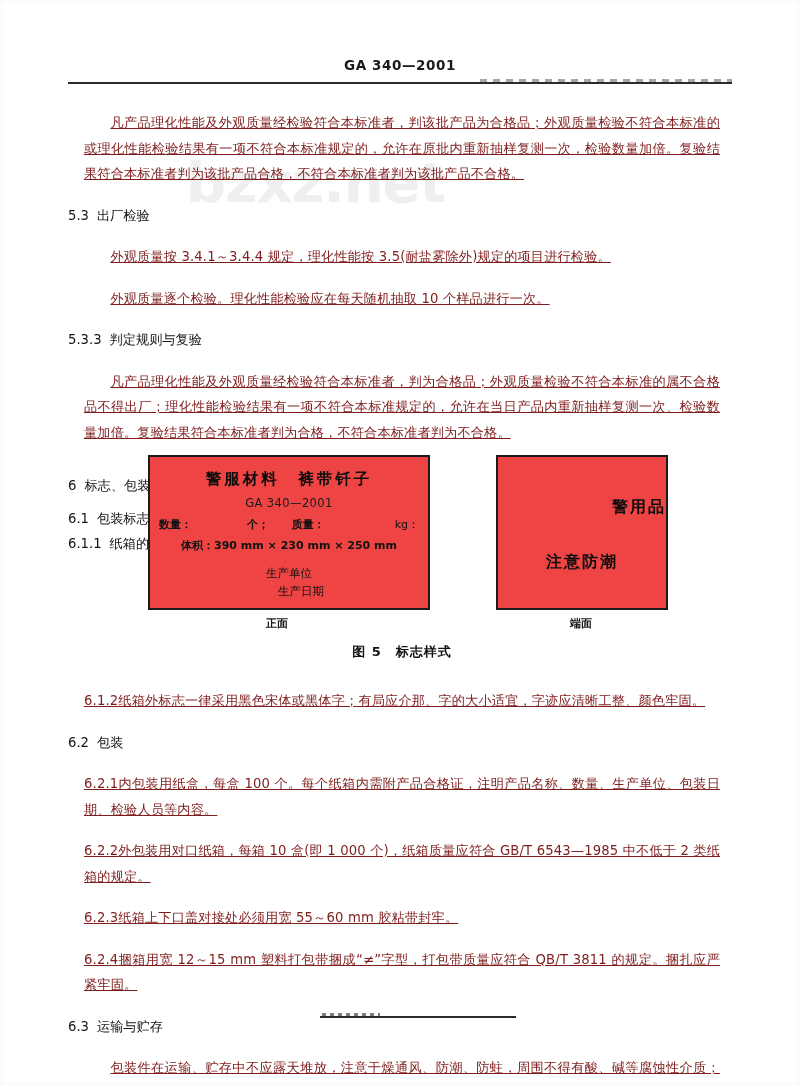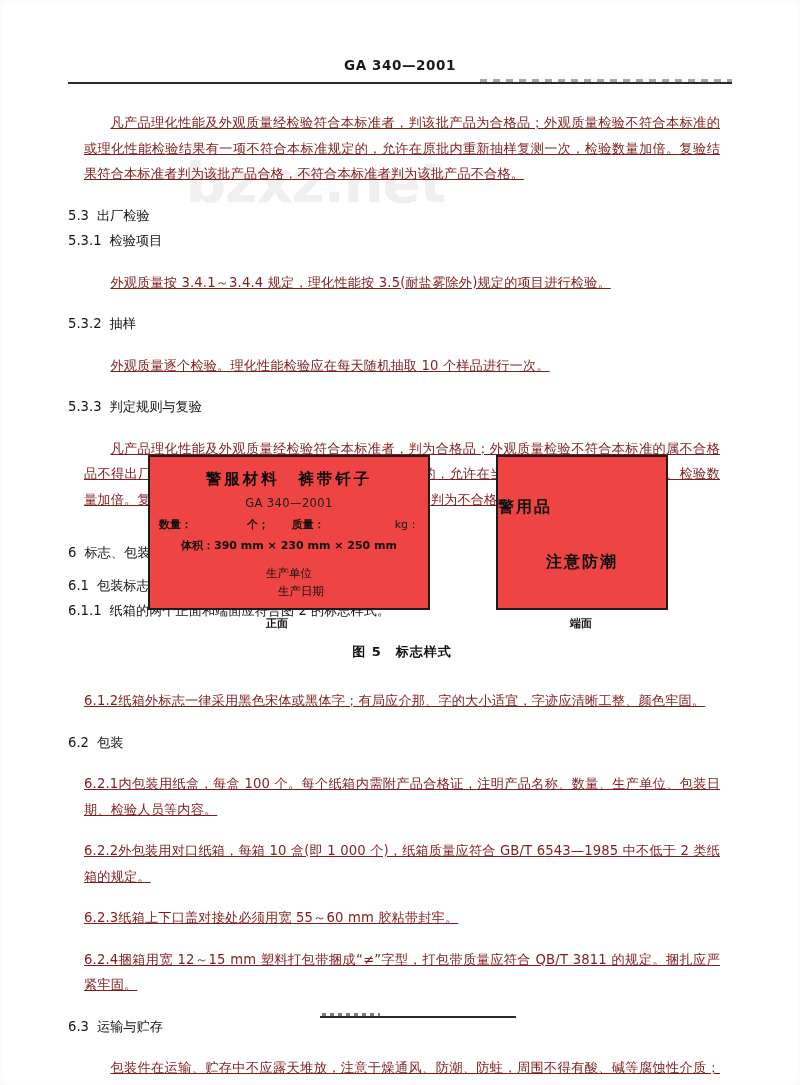--- a/index.html
+++ b/index.html
@@ -177,21 +177,21 @@
     color: #141414;
   }
   .bx-date {
     text-align: center;
     font-size: 11.5px;
     margin-top: 3px;
     color: #141414;
     padding-left: 24px;
   }
   .bx-end-l1 {
-    text-align: left;
+    text-align: right;
     font-size: 16px;
     font-weight: bold;
     letter-spacing: 2px;
     margin-top: 40px;
     color: #0d0d0d;
   }
   .bx-end-l2 {
     text-align: center;
     font-size: 16px;
     font-weight: bold;
@@ -256,28 +256,22 @@
   <div class="header-rule-specks"></div>
 
   <div class="body-text">
 
     <p class="para indent">凡产品理化性能及外观质量经检验符合本标准者，判该批产品为合格品；外观质量检验不符合本标准的或理化性能检验结果有一项不符合本标准规定的，允许在原批内重新抽样复测一次，检验数量加倍。复验结果符合本标准者判为该批产品合格，不符合本标准者判为该批产品不合格。</p>
 
     <div class="heading">
       <span class="num">5.3</span><span>出厂检验</span>
     </div>
 
-    <div class="heading">
-      <span class="num">5.3.1</span><span>检验项目</span>
-    </div>
     <p class="para indent">外观质量按 3.4.1～3.4.4 规定，理化性能按 3.5(耐盐雾除外)规定的项目进行检验。</p>
 
-    <div class="heading">
-      <span class="num">5.3.2</span><span>抽样</span>
-    </div>
     <p class="para indent">外观质量逐个检验。理化性能检验应在每天随机抽取 10 个样品进行一次。</p>
 
     <div class="heading">
       <span class="num">5.3.3</span><span>判定规则与复验</span>
     </div>
     <p class="para indent">凡产品理化性能及外观质量经检验符合本标准者，判为合格品；外观质量检验不符合本标准的属不合格品不得出厂；理化性能检验结果有一项不符合本标准规定的，允许在当日产品内重新抽样复测一次、检验数量加倍。复验结果符合本标准者判为合格，不符合本标准者判为不合格。</p>
 
     <div class="spacer-md"></div>
 
     <div class="heading">

